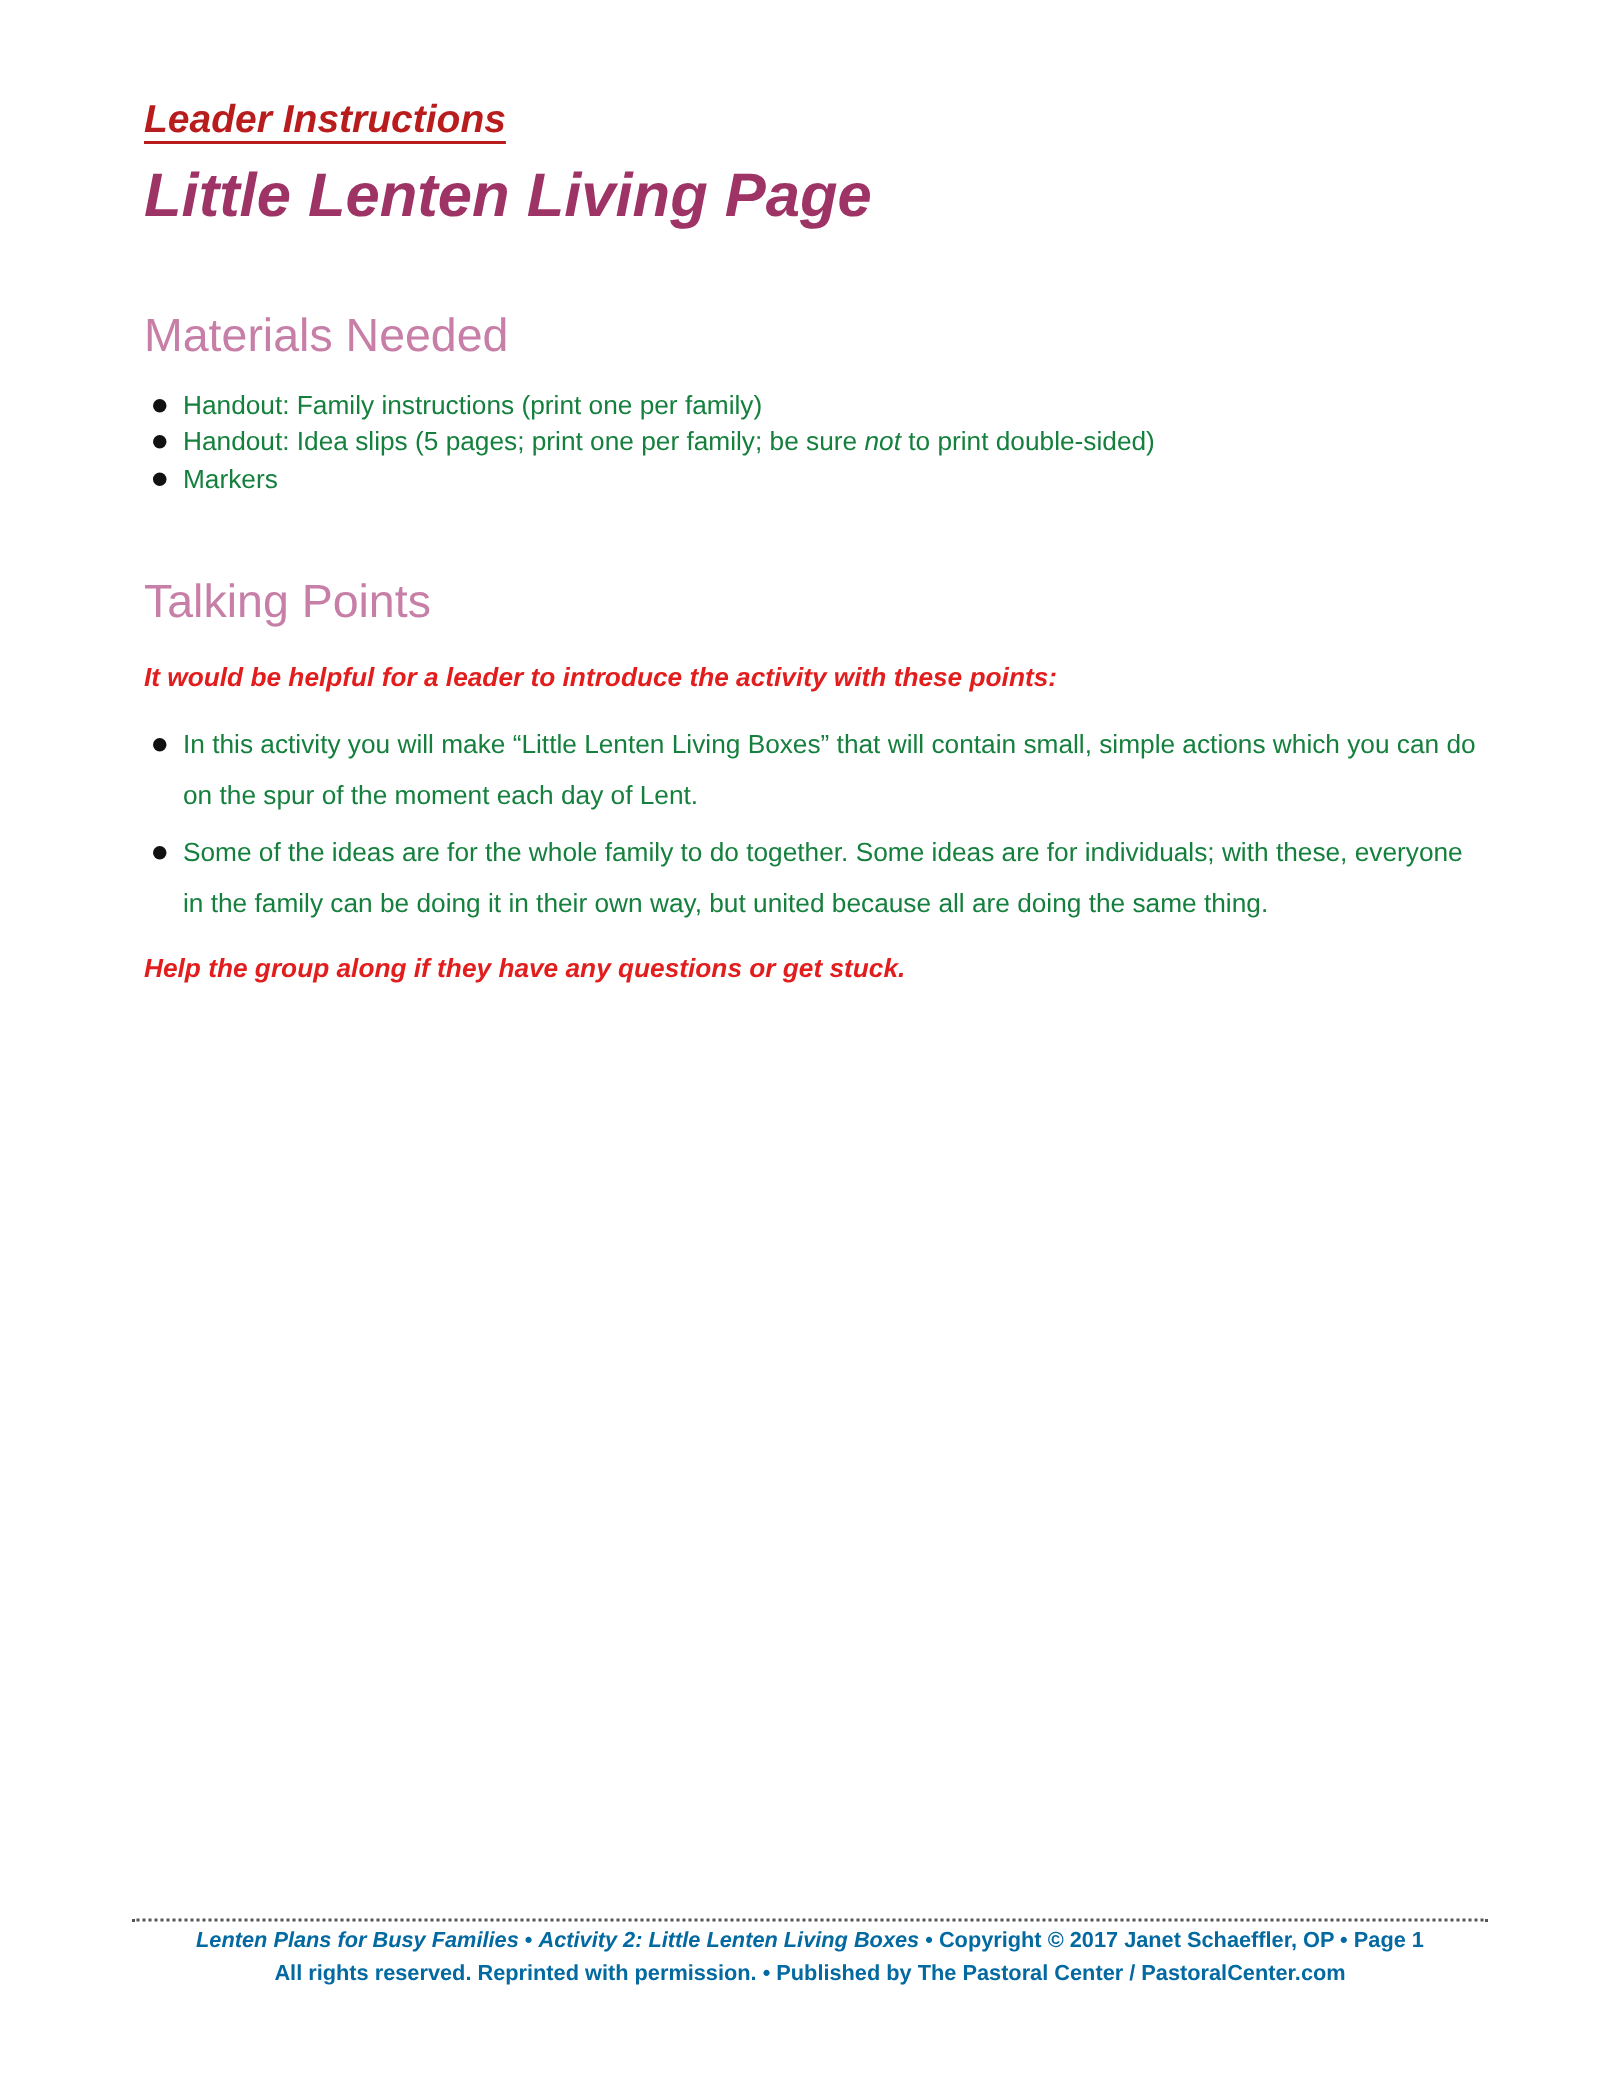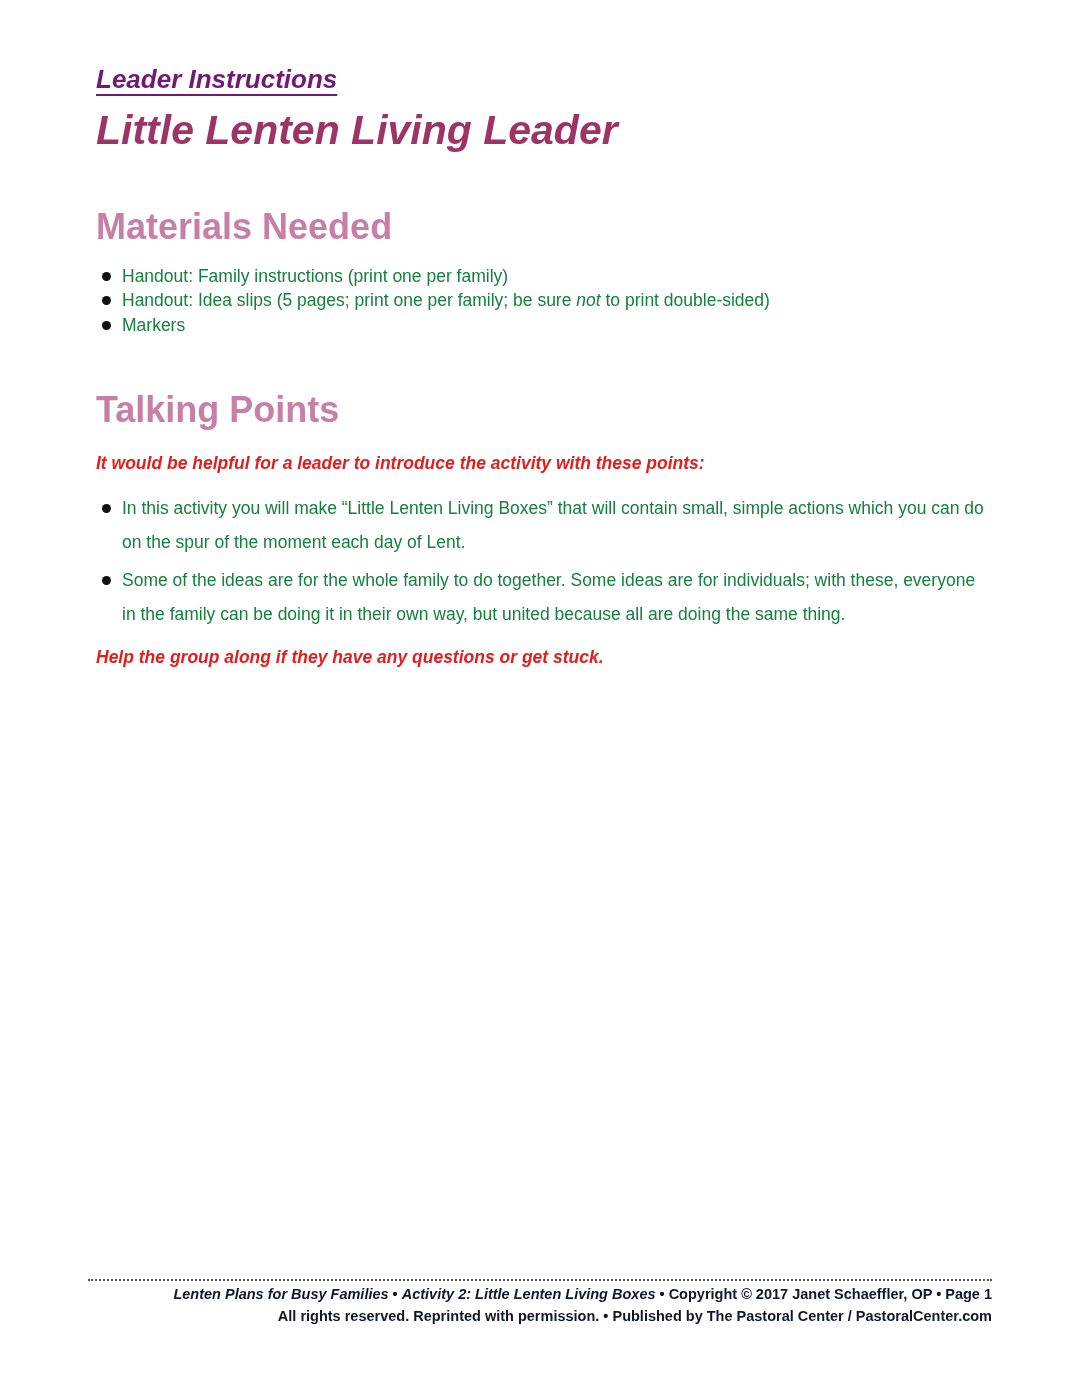--- a/index.html
+++ b/index.html
@@ -20,38 +20,38 @@
     box-sizing: border-box;
     padding: 64px 95px 0 96px;
     overflow: hidden;
     background: #ffffff;
   }
   .eyebrow {
     display: inline-block;
     font-size: 26px;
     font-weight: bold;
     font-style: italic;
-    color: #701a75;
+    color: #b91c1c;
     text-decoration: underline;
     text-decoration-thickness: 2px;
     text-underline-offset: 6px;
     line-height: 1.2;
   }
   .title {
     margin: 12px 0 0 0;
     font-size: 41px;
     font-weight: bold;
     font-style: italic;
     color: #9e3366;
     line-height: 1.15;
   }
   .section-heading {
     margin: 52px 0 0 0;
-    font-size: 36px;
-    font-weight: bold;
+    font-size: 31px;
+    font-weight: normal;
     color: #c77fa8;
     line-height: 1.15;
   }
   .bullet-list {
     list-style: none;
     margin: 16px 0 0 0;
     padding: 0;
     font-size: 17.5px;
     color: #15803d;
   }
@@ -92,35 +92,35 @@
   .it {
     font-style: italic;
   }
   .footer {
     position: absolute;
     left: 88px;
     right: 88px;
     top: 1279px;
     border-top: 2px dotted #555555;
     padding-top: 3px;
-    text-align: right;
+    text-align: center;
     font-size: 14.5px;
     font-weight: bold;
-    color: #0f172a;
+    color: #0369a1;
     line-height: 21.5px;
   }
 </style>
 </head>
 <body>
 
 <div class="page">
 
   <span class="eyebrow">Leader Instructions</span>
 
-  <h1 class="title">Little Lenten Living Leader</h1>
+  <h1 class="title">Little Lenten Living Page</h1>
 
   <h2 class="section-heading">Materials Needed</h2>
 
   <ul class="bullet-list materials-list">
       <li>
         <span class="dot"></span>
         <span class="li-text"><span>Handout: Family instructions (print one per family)</span></span>
       </li>
       <li>
         <span class="dot"></span>

